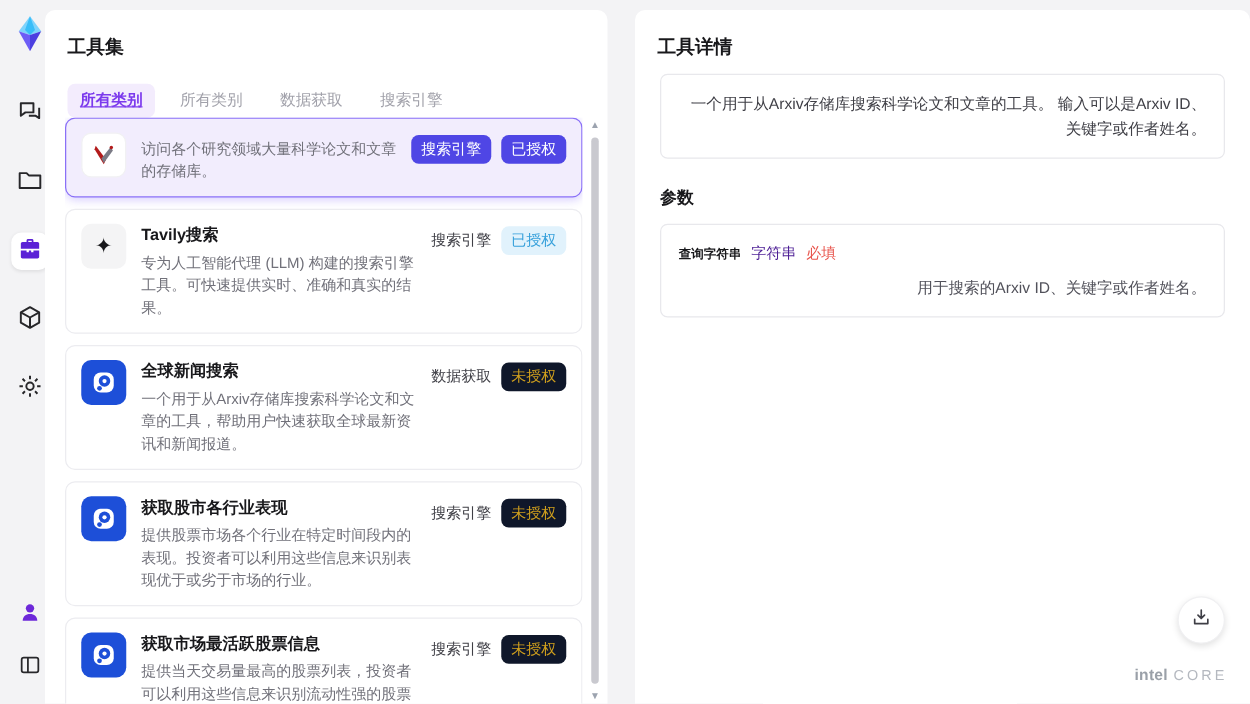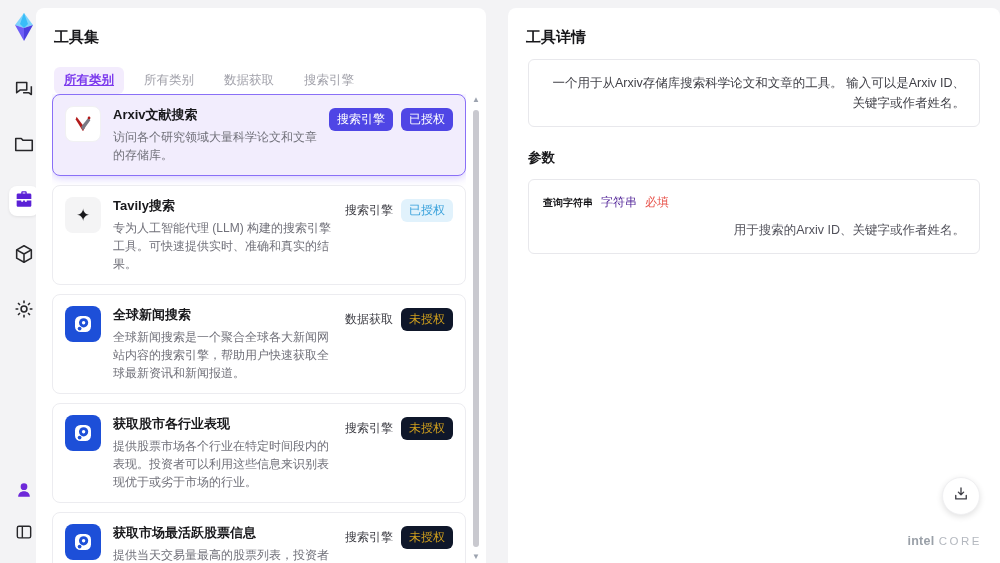--- a/index.html
+++ b/index.html
@@ -166,21 +166,20 @@
   <div class="tool-list" data-name="tool-list">
       <div class="tool-card selected" data-name="tool-card">
     <span class="tool-icon" data-name="arxiv-logo-icon">
           <svg viewBox="0 0 24 24" width="22" height="22">
             <path d="M5 4l9 12-2 4L4 7z" fill="#b31b1b"></path>
             <path d="M18 5l-8 10 2 4 8-11z" fill="#7a7a85"></path>
             <circle cx="18.6" cy="5.4" r="1.5" fill="#b31b1b"></circle>
           </svg>
         </span>
     <div class="tool-body">
-      <div class="tool-name" data-name="tool-name">Arxiv文献搜索</div>
       <div class="tool-desc" data-name="tool-description">访问各个研究领域大量科学论文和文章的存储库。</div>
     </div>
     <div class="tool-meta">
       <span data-name="tool-category-badge" class="badge badge-solid">搜索引擎</span>
       <span data-name="tool-auth-badge" class="badge badge-solid">已授权</span>
     </div>
   </div>
       <div class="tool-card" data-name="tool-card">
     <span class="tool-icon" data-name="star-icon">
           <span>✦</span>
@@ -198,21 +197,21 @@
     <span class="tool-icon" data-name="finance-logo-icon">
           <svg viewBox="0 0 24 24" width="24" height="24">
             <rect x="4" y="4" width="16" height="16" rx="5.5" fill="#ffffff"></rect>
             <circle cx="12.6" cy="10.8" r="4.6" fill="#1d4fd8"></circle>
             <circle cx="8.6" cy="16.6" r="1.9" fill="#1d4fd8"></circle>
             <circle cx="12.6" cy="10.8" r="1.7" fill="#ffffff"></circle>
           </svg>
         </span>
     <div class="tool-body">
       <div class="tool-name" data-name="tool-name">全球新闻搜索</div>
-      <div class="tool-desc" data-name="tool-description">全球新闻搜索是一个聚合全球各大新闻网站内容的搜索引擎，帮助用户快速获取全球最新资讯和新闻报道。</div>
+      <div class="tool-desc" data-name="tool-description">一个用于从Arxiv存储库搜索科学论文和文章的工具，帮助用户快速获取全球最新资讯和新闻报道。</div>
     </div>
     <div class="tool-meta">
       <span data-name="tool-category-badge" class="category-plain">数据获取</span>
       <span data-name="tool-auth-badge" class="badge badge-unauth">未授权</span>
     </div>
   </div>
       <div class="tool-card" data-name="tool-card">
     <span class="tool-icon" data-name="finance-logo-icon">
           <svg viewBox="0 0 24 24" width="24" height="24">
             <rect x="4" y="4" width="16" height="16" rx="5.5" fill="#ffffff"></rect>

